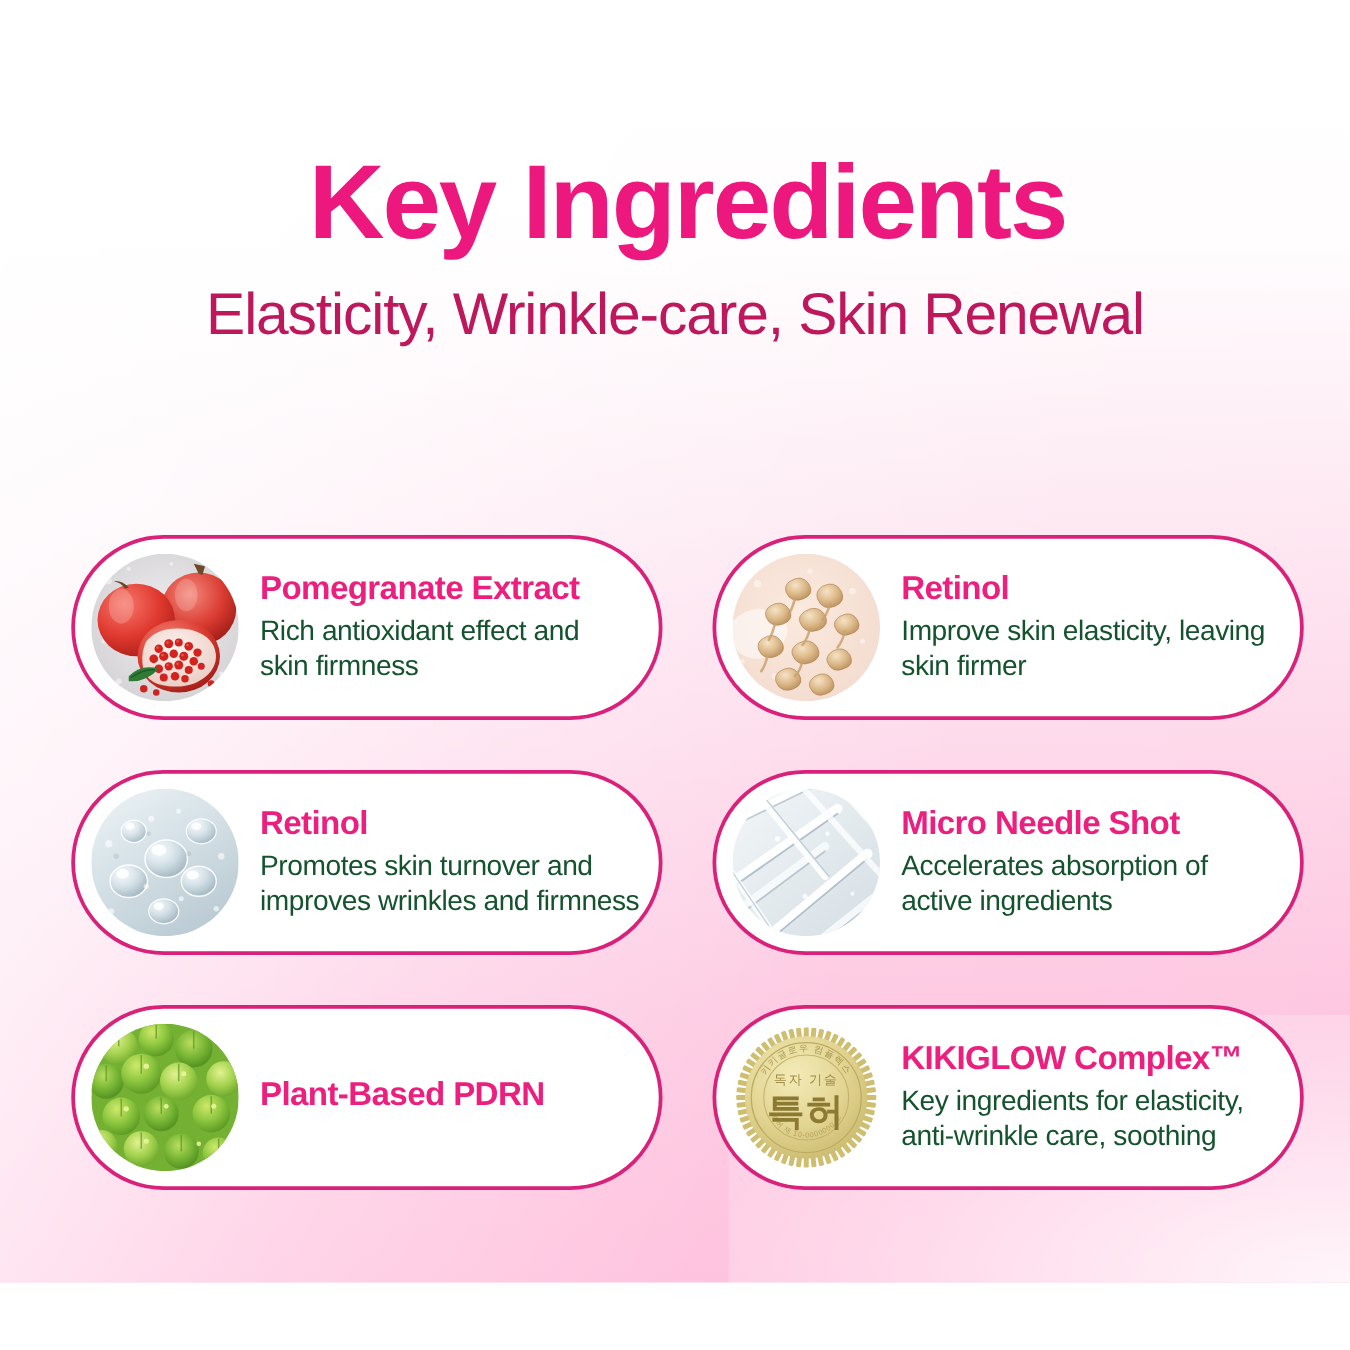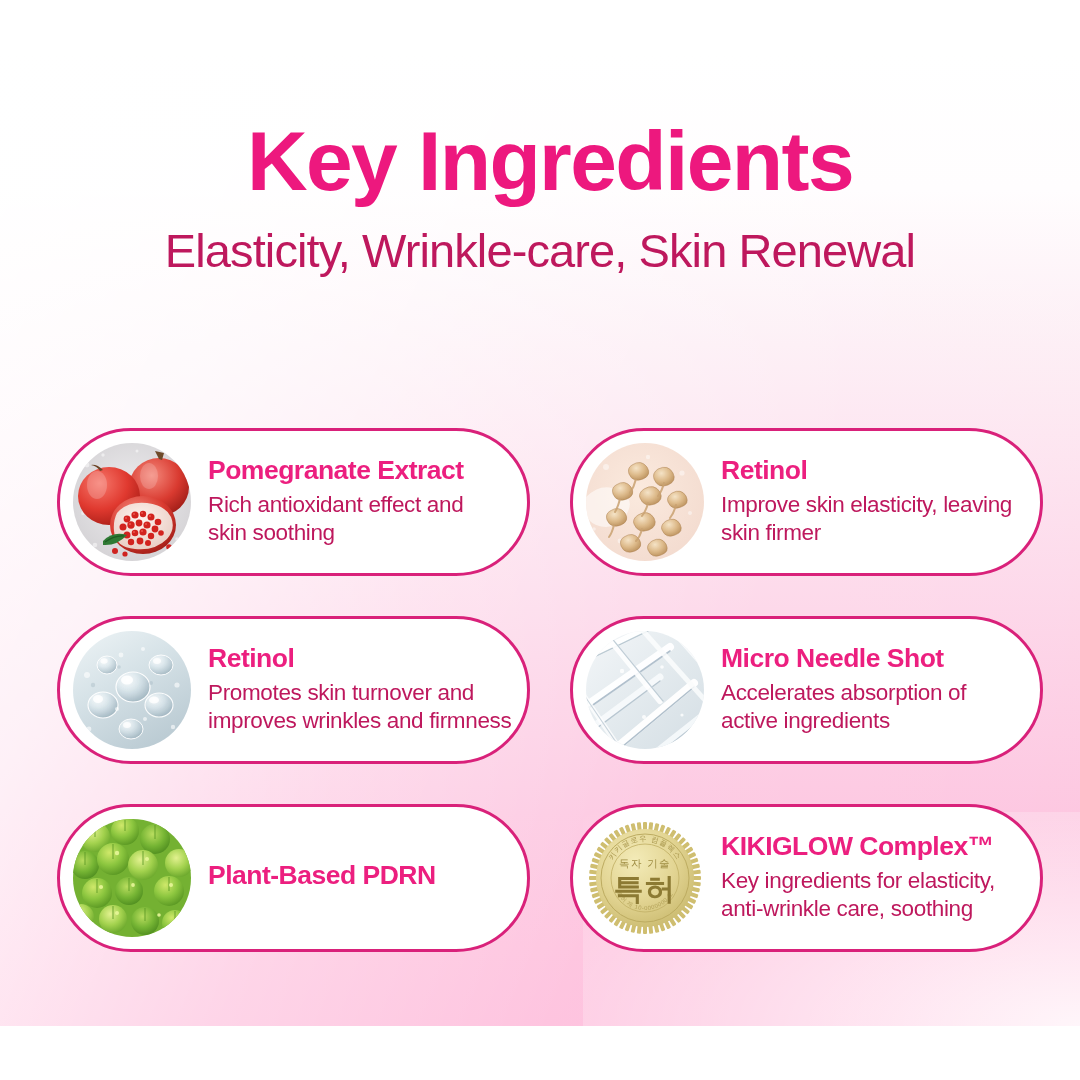--- a/index.html
+++ b/index.html
@@ -144,21 +144,21 @@
     font-weight: bold;
     color: #ec1f7f;
     line-height: 1.1;
     letter-spacing: -0.5px;
     margin-bottom: 5px;
     white-space: nowrap;
   }
   .card-desc {
     font-size: 22.5px;
     font-weight: 400;
-    color: #be185d;
+    color: #14532d;
     line-height: 1.27;
     letter-spacing: -0.35px;
     max-width: 300px;
   }
   .card-desc .ln { display: block; white-space: nowrap; }
 </style>
 </head>
 <body>
 
 <div id="stage">
@@ -258,21 +258,21 @@
               <circle cx="42" cy="108" r="3"></circle>
                 <circle cx="52" cy="111" r="2.6"></circle>
               <circle cx="96" cy="104" r="2.8"></circle>
             </g>
           </svg>
         </div>
         <div class="card-text">
           <div class="card-title">Pomegranate Extract</div>
           <div class="card-desc">
             <span class="ln">Rich antioxidant effect and</span>
-            <span class="ln">skin soothing</span>
+            <span class="ln">skin firmness</span>
           </div>
         </div>
       </div>
 
       <div class="card">
         <div class="thumb">
           <svg viewBox="0 0 118 118" xmlns="http://www.w3.org/2000/svg" aria-hidden="true">
             <defs>
               <radialGradient id="colBg" cx="45%" cy="40%" r="75%">
                 <stop offset="0%" stop-color="#fbeade"></stop>

